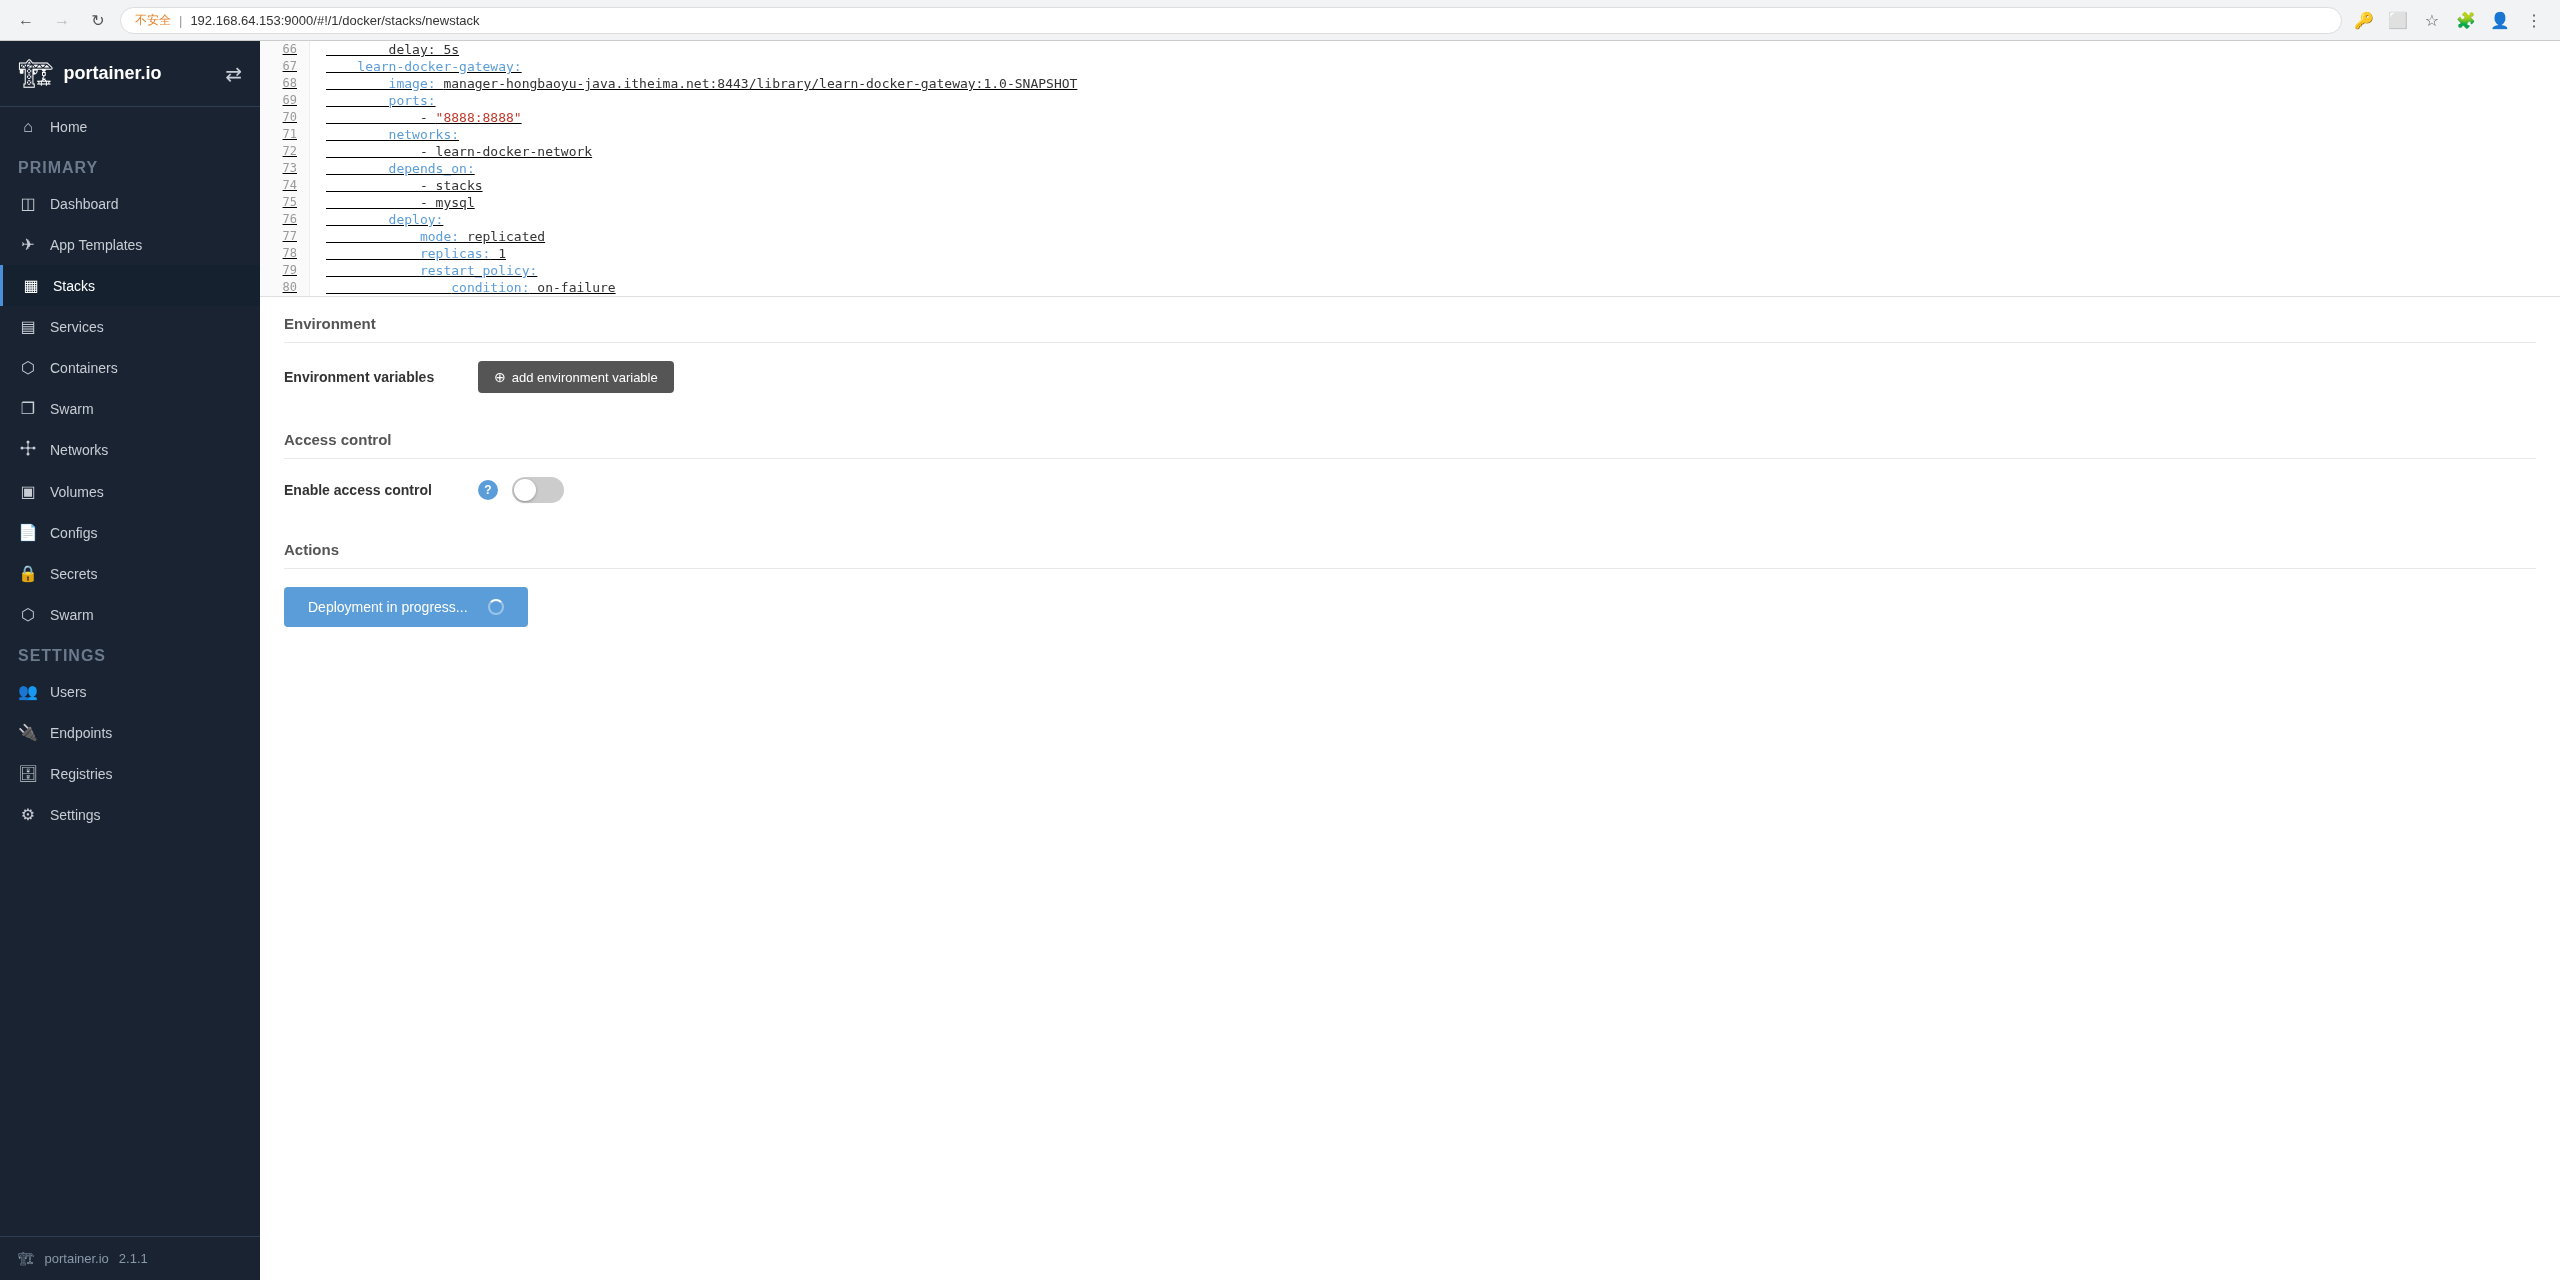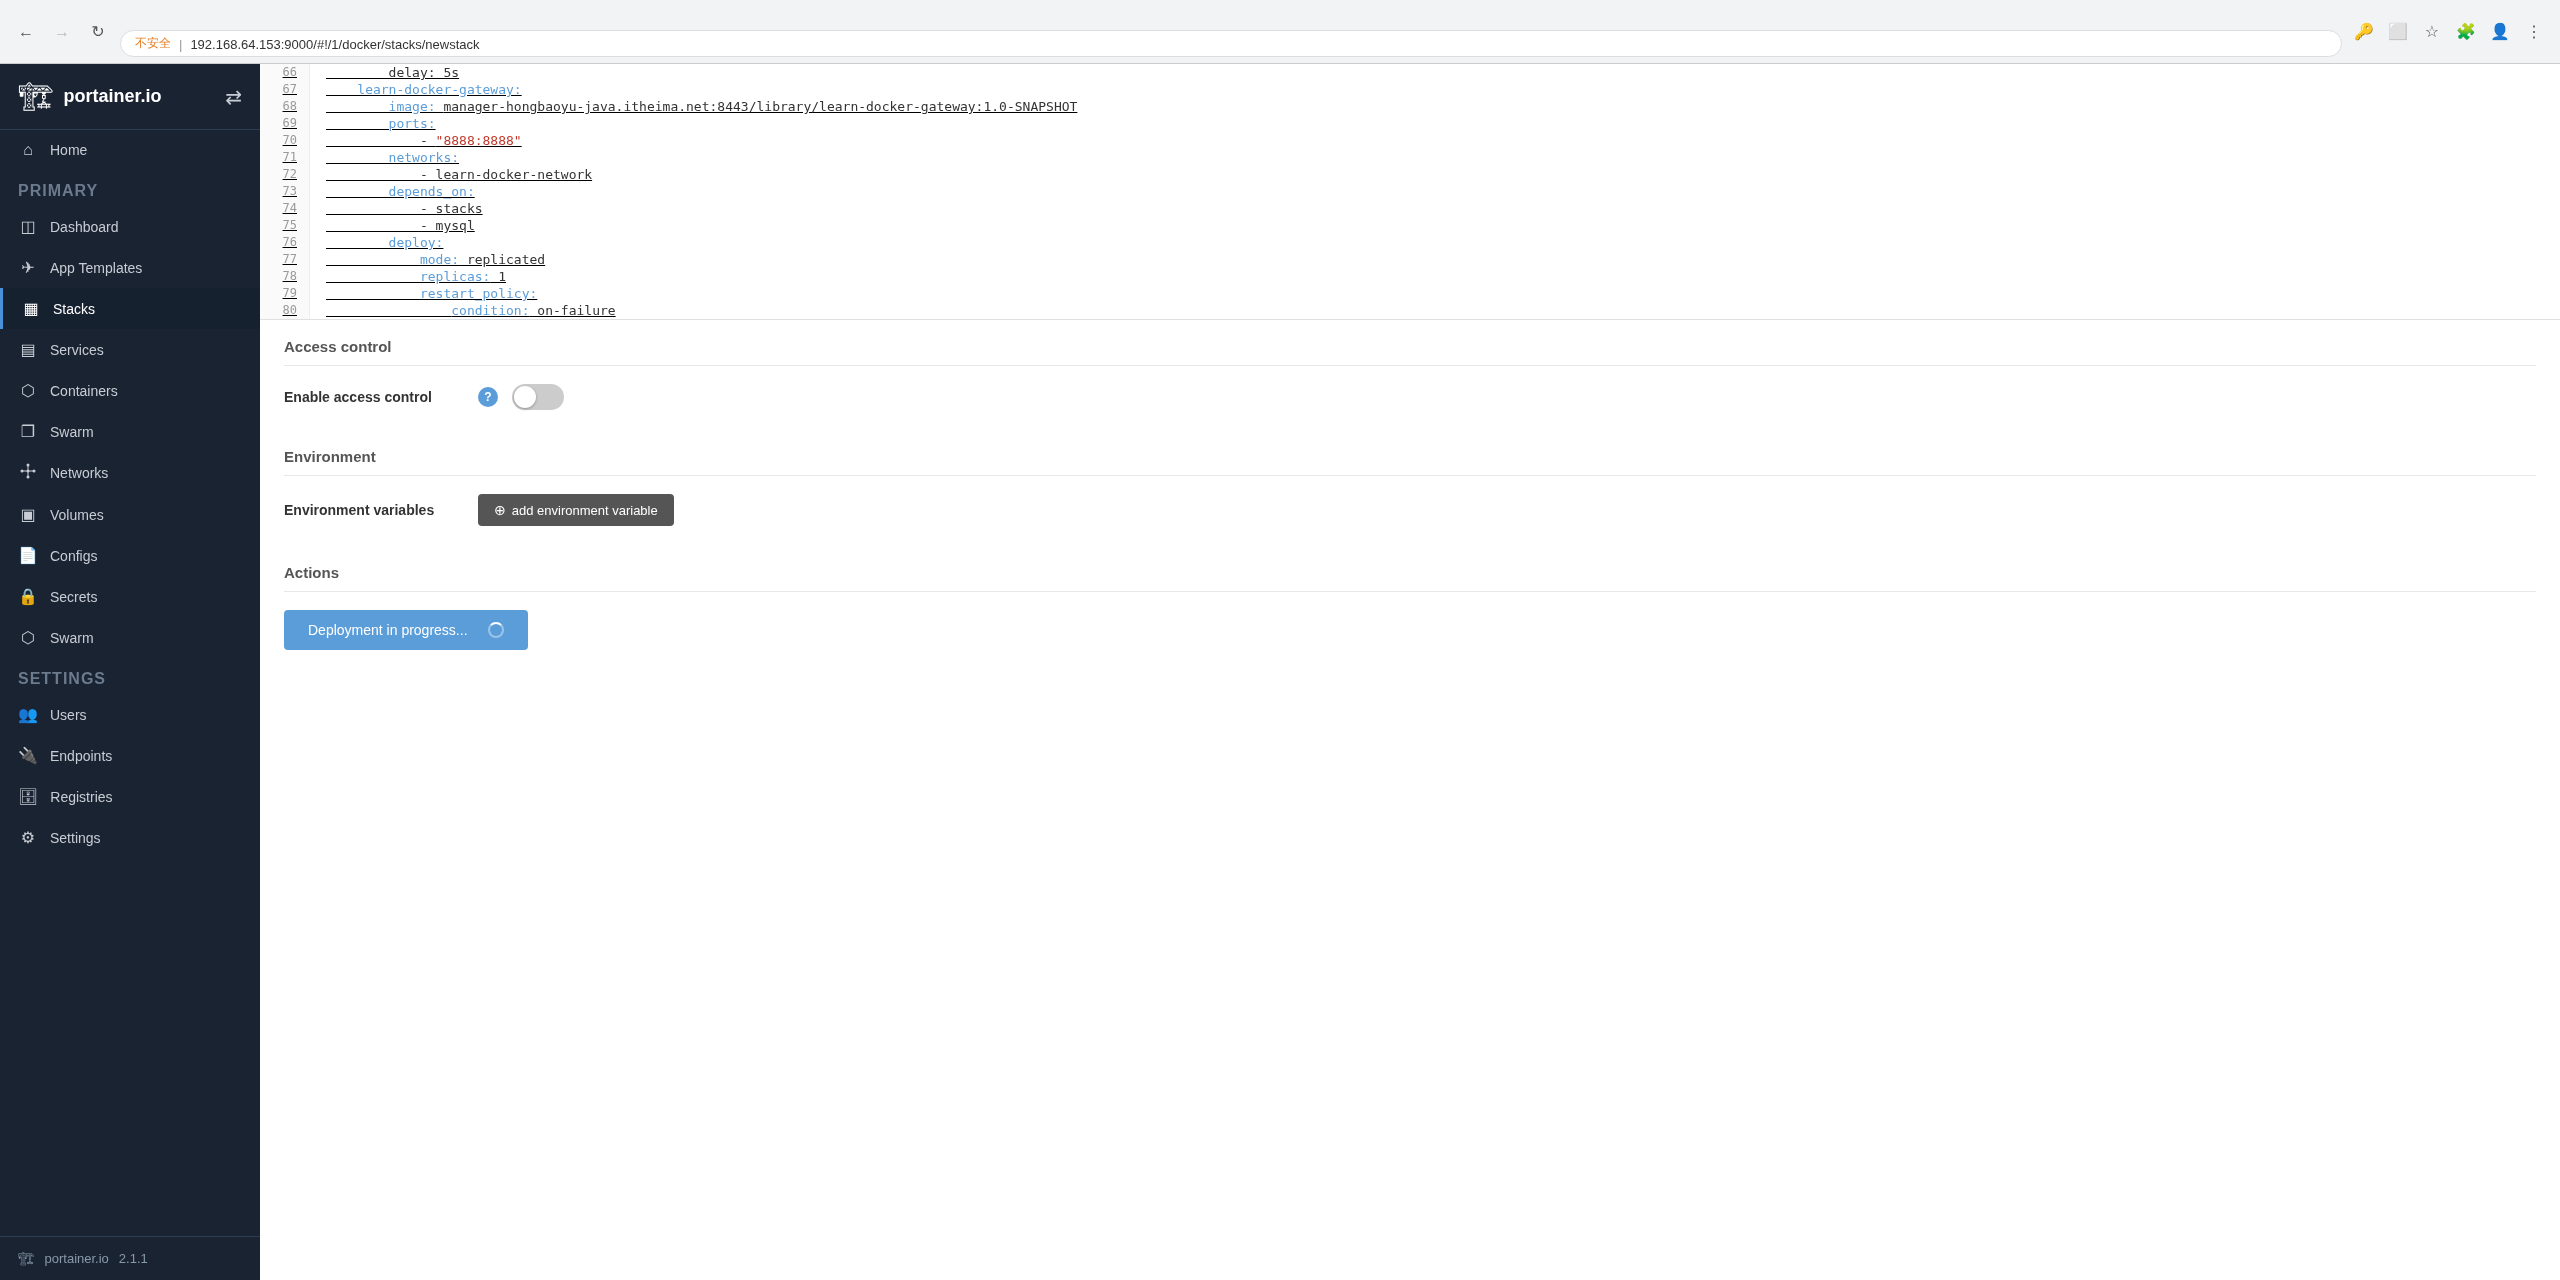--- a/index.html
+++ b/index.html
@@ -18,23 +18,23 @@
       gap: 8px;
       background: #f1f3f4;
     }
     .nav-btn {
       width: 28px; height: 28px; border-radius: 50%; border: none;
       background: transparent; cursor: pointer; display: flex; align-items: center; justify-content: center;
       color: #555; font-size: 16px;
     }
     .nav-btn.disabled { color: #bbb; cursor: default; }
     .address-bar {
-      flex: 1; display: flex; align-items: flex-end;
+      flex: 1; display: flex; align-items: center;
       background: white; border: 1px solid #ddd; border-radius: 20px;
-      padding: 4px 14px; gap: 8px; font-size: 13px; margin-top: 24px;
+      padding: 4px 14px; gap: 8px; font-size: 13px;
     }
     .address-bar .warning { color: #e67e22; font-size: 12px; }
     .address-bar .url { color: #333; flex: 1; }
     .browser-actions { display: flex; gap: 6px; align-items: center; }
     .browser-action-btn {
       width: 28px; height: 28px; border-radius: 50%; border: none;
       background: transparent; cursor: pointer; display: flex; align-items: center; justify-content: center;
       color: #555; font-size: 16px;
     }
 
@@ -388,40 +388,40 @@
 
           <div class="code-line">
             <span class="line-number">80</span>
             <span class="line-content">                <span class="kw-blue">condition:</span> on-failure</span>
           </div>
         </div>
       </div>
     </div>
 
     <div class="form-section">
-      <div class="section-title">Access control</div>
-      <div class="form-row">
-        <span class="form-label">Enable access control</span>
-        <div class="help-icon">?</div>
-        <div class="toggle-switch"></div>
-      </div>
-    </div>
-
-    <div class="form-section">
       <div class="section-title">Environment</div>
       <div class="form-row">
         <span class="form-label">Environment variables</span>
         <button class="btn-add-env">
           <span style="font-size:14px;">⊕</span>
           <span>add environment variable</span>
         </button>
       </div>
     </div>
 
     <div class="form-section">
+      <div class="section-title">Access control</div>
+      <div class="form-row">
+        <span class="form-label">Enable access control</span>
+        <div class="help-icon">?</div>
+        <div class="toggle-switch"></div>
+      </div>
+    </div>
+
+    <div class="form-section">
       <div class="section-title">Actions</div>
       <button class="btn-deploy">
         <span>Deployment in progress...</span>
         <div class="spinner"></div>
       </button>
     </div>
   </main>
 </div>
 
 </body></html>

